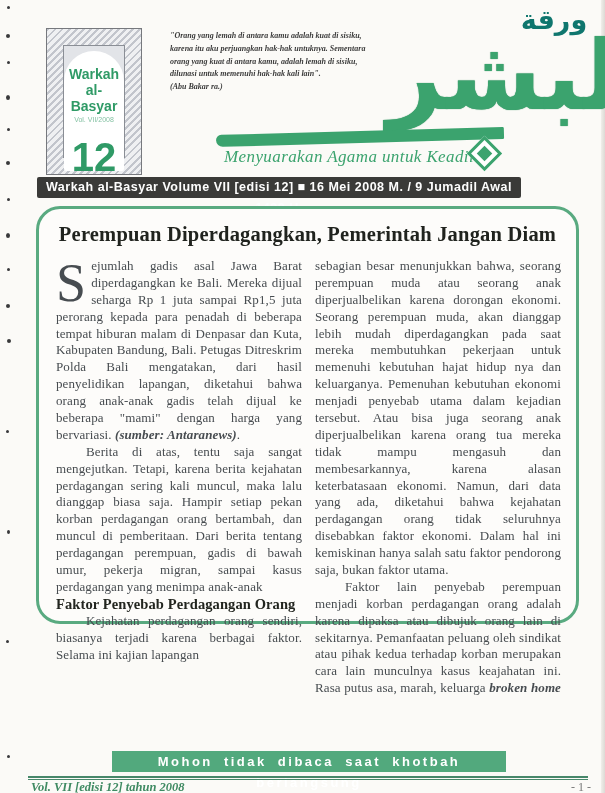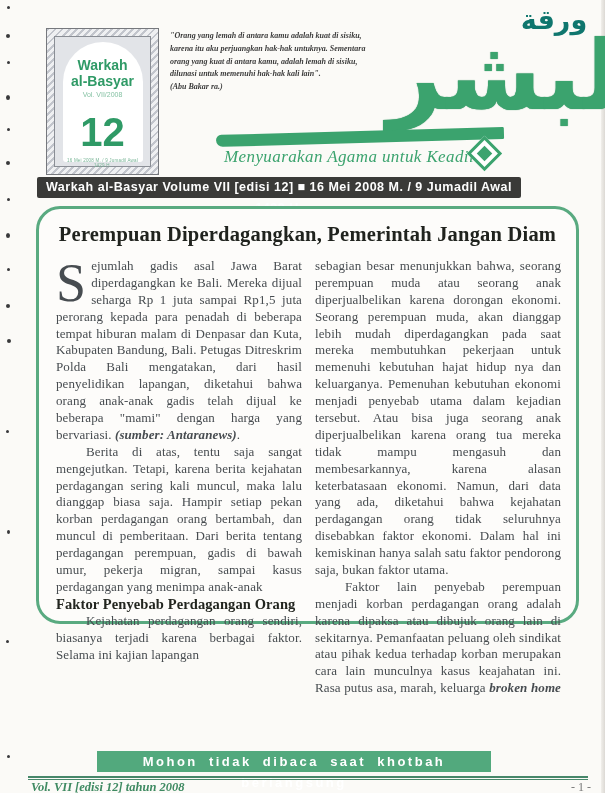--- a/index.html
+++ b/index.html
@@ -7,22 +7,22 @@
   .page {
     position:relative; width:605px; height:793px; margin:0 auto;
     background:#fbfaf7; overflow:hidden;
   }
   .scan-edge-right { position:absolute; right:0; top:0; width:4px; height:100%;
     background:linear-gradient(to right,#f1efeb,#dcd9d4); }
   .binding-dot { position:absolute; background:#39393b; border-radius:50%; }
 
   
   .logo-frame {
-    position:absolute; left:46px; top:28px; width:113px; height:147px;
-    border:1px solid #76787d; padding:7px;
+    position:absolute; left:46px; top:28px; width:96px; height:147px;
+    border:1px solid #76787d; padding:16px;
     background:repeating-linear-gradient(135deg,#c2c5cc 0 2px,#eff0f2 2px 5px);
   }
   .logo-frame-inner {
     width:100%; height:100%; background:#e2e4e8; border:1px solid #8a8e95;
     display:flex; justify-content:center;
   }
   .logo-arch {
     margin-top:5px; width:80px; height:120px; background:#fff;
     border-radius:40px 40px 3px 3px; text-align:center; padding-top:15px;
   }
@@ -68,21 +68,21 @@
     text-align:justify; letter-spacing:0.1px; }
   .col p { margin:0; }
   .indent { text-indent:30px; }
   .dropcap { float:left; font:54px/0.82 "Liberation Serif", serif;
     padding:3px 5px 0 0; color:#474c50; }
   .subheading { font:bold 14.5px "Liberation Serif", serif; color:#22251f;
     margin-top:10px; text-align:left; }
   .bolditalic { font-weight:bold; font-style:italic; }
 
   .bottom-banner {
-    position:absolute; left:97px; top:751px; width:394px; height:21px;
+    position:absolute; left:112px; top:751px; width:394px; height:21px;
     background:#52a97d; color:#fff; text-align:center;
     font:bold 13px/21px "Liberation Sans", sans-serif; letter-spacing:2.5px; word-spacing:5px;
   }
 
   
   .footer-rule { position:absolute; left:28px; top:776px; width:560px; height:4px;
     border-top:2px solid #47876a; border-bottom:1px solid #47876a; }
   .footer-left { position:absolute; left:31px; top:780px;
     font:italic bold 12.5px "Liberation Serif", serif; color:#3f8a62; }
   .footer-page { position:absolute; right:14px; top:780px;

